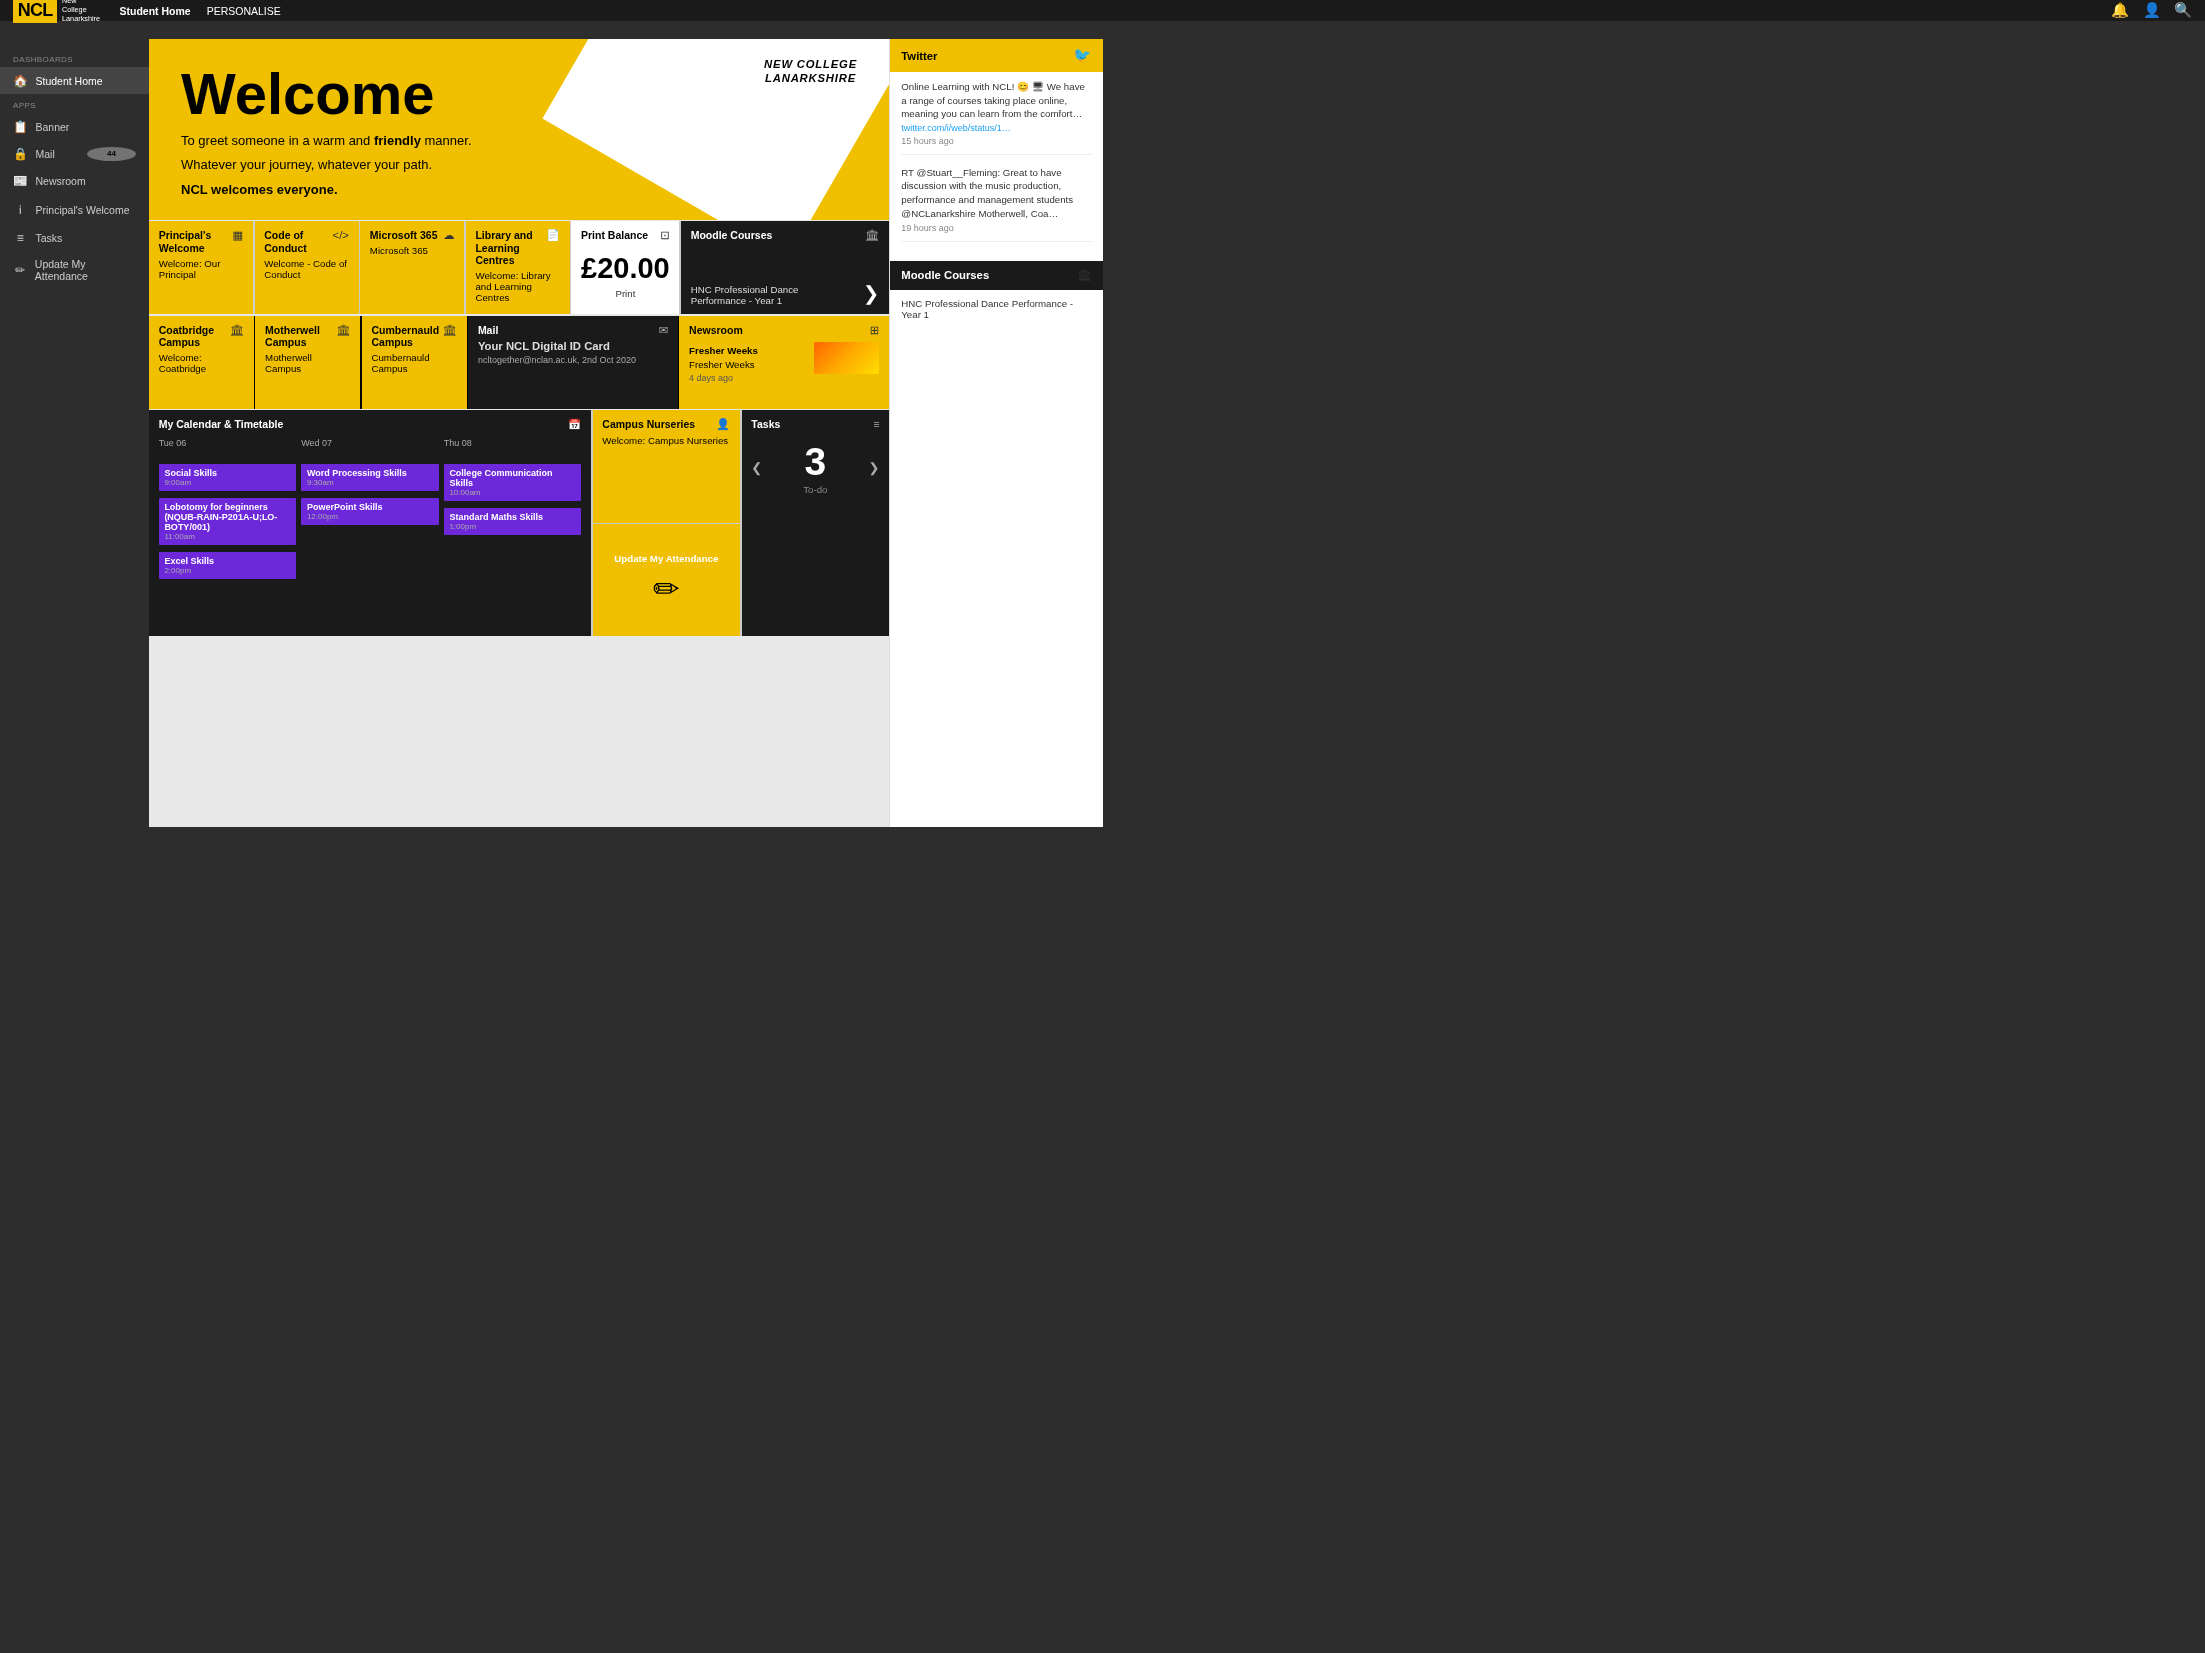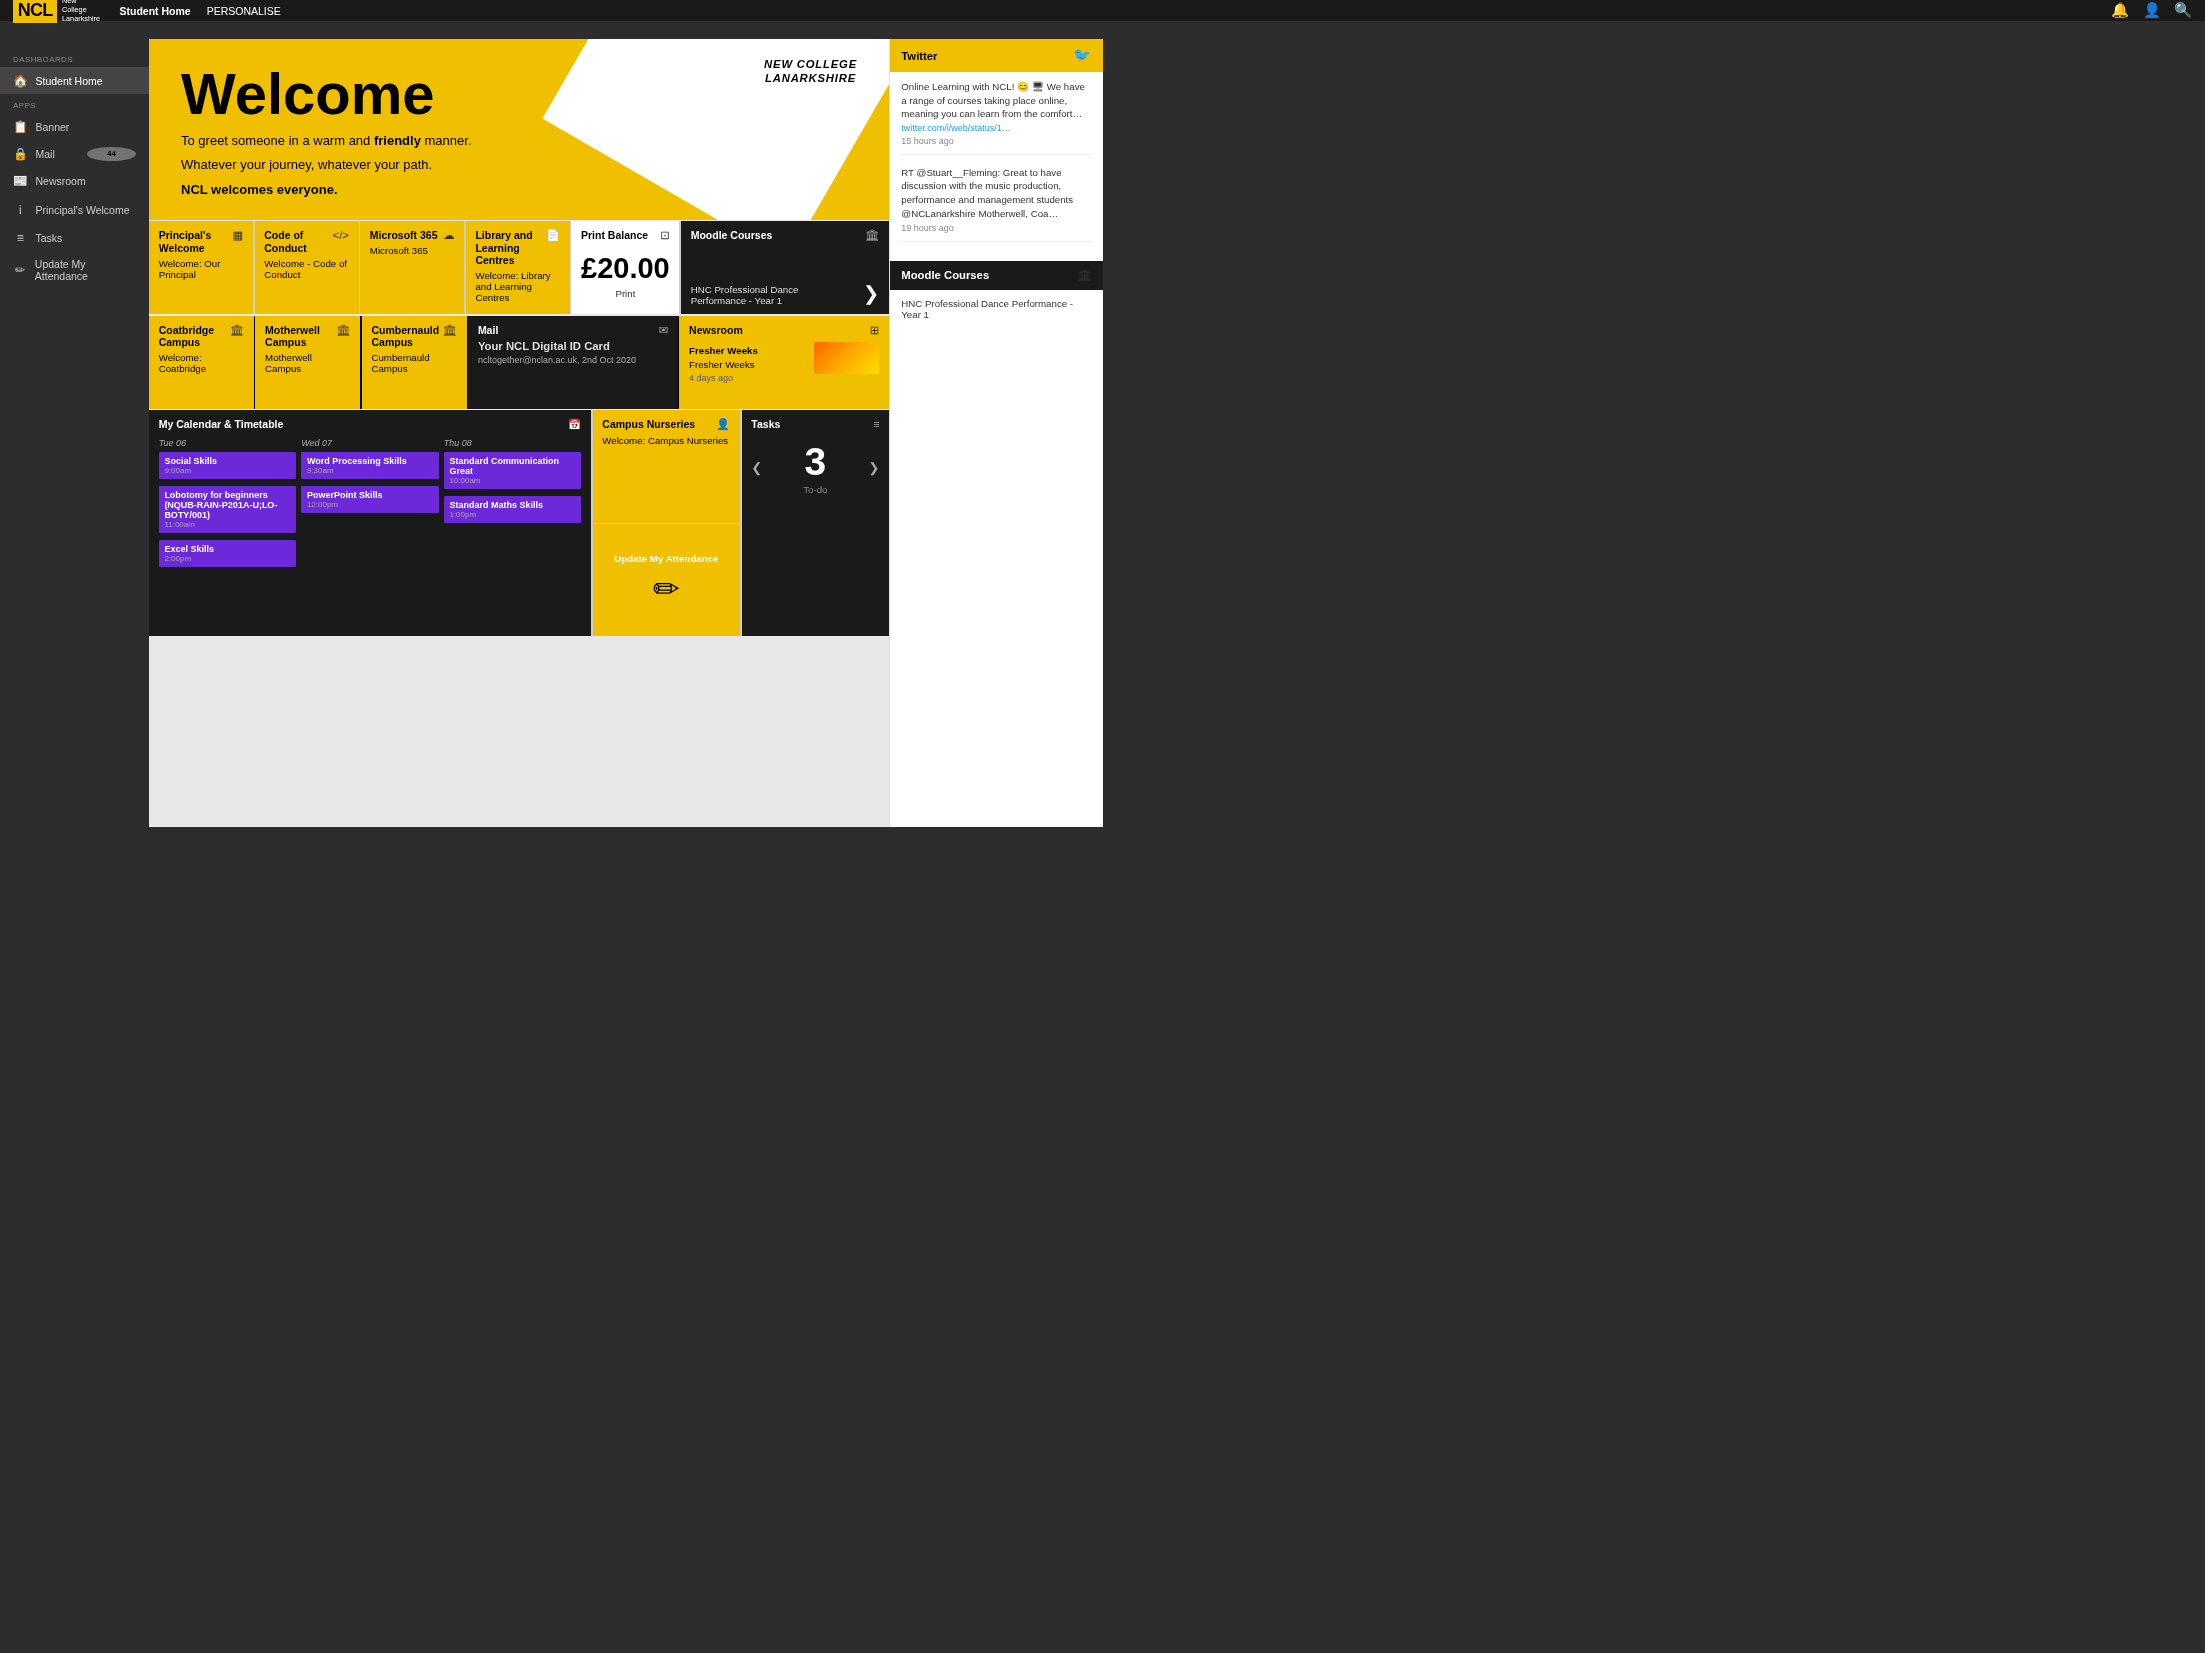--- a/index.html
+++ b/index.html
@@ -222,22 +222,21 @@
     }
     .calendar-days {
       display: grid;
       grid-template-columns: 1fr 1fr 1fr;
       gap: 4.8px;
       margin-top: 4.8px;
     }
     .cal-day-header {
       font-size: 9px;
       color: #aaa;
-      margin-bottom: 4px;
-      font-style: italic;
+      margin-bottom: 16px;
     }
     .cal-event {
       background: #6d28d9;
       padding: 4px 5.7px;
       margin-bottom: 7px;
       border-radius: 1px;
       font-size: 9px;
     }
     .cal-event-title { font-weight: bold; color: #fff; font-size: 9px; }
     .cal-event-time { color: #aaa; font-size: 8px; }
@@ -535,21 +534,21 @@
             </div>
             <div class="cal-event">
               <div class="cal-event-title">PowerPoint Skills</div>
               <div class="cal-event-time">12:00pm</div>
             </div>
           </div>
 
           <div>
             <div class="cal-day-header">Thu 08</div>
             <div class="cal-event">
-              <div class="cal-event-title">Standard Communication Great</div>
+              <div class="cal-event-title">College Communication Skills</div>
               <div class="cal-event-time">10:00am</div>
             </div>
             <div class="cal-event">
               <div class="cal-event-title">Standard Maths Skills</div>
               <div class="cal-event-time">1:00pm</div>
             </div>
           </div>
         </div>
       </div>
 

